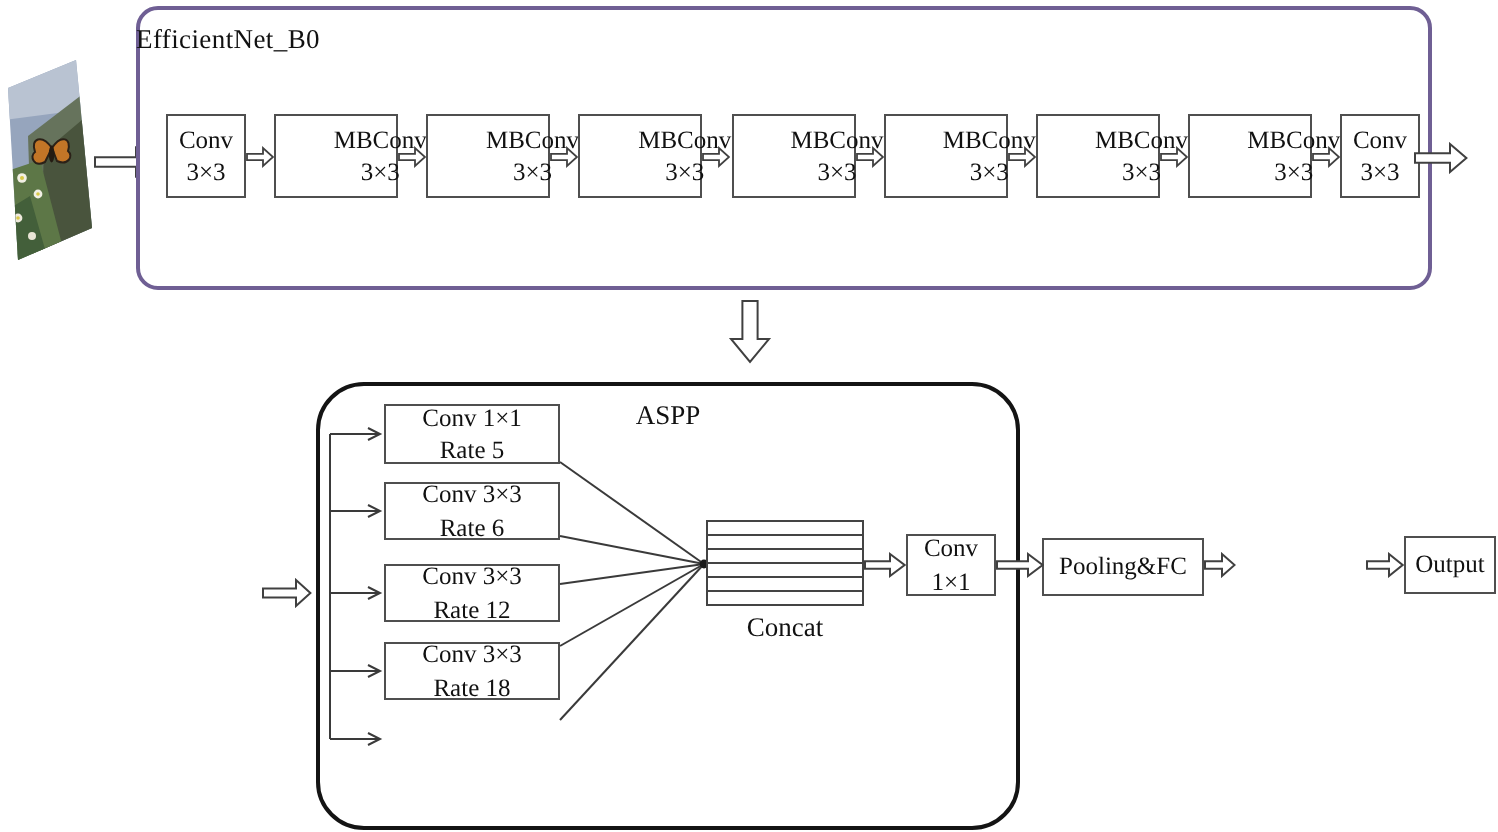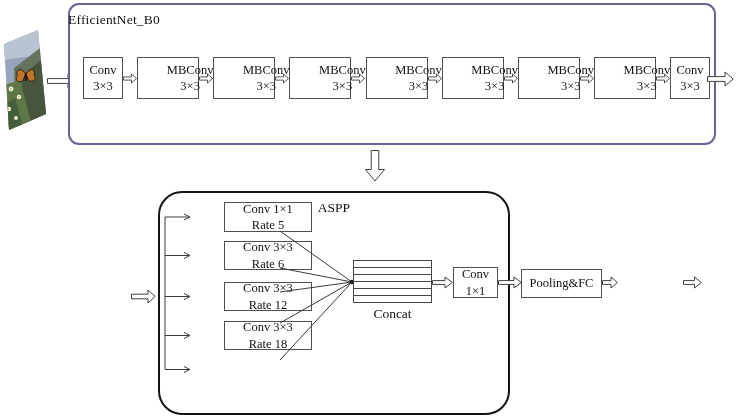--- a/index.html
+++ b/index.html
@@ -31,21 +31,21 @@
   .flow-arr{width:14px;height:11px;flex:0 0 auto;}
   
   .aspp-box{
     left:158px;top:191px;width:348px;height:220px;
     border:2px solid #141414;border-radius:24px;background:#fff;
   }
   .aspp-title{left:158px;top:200px;width:352px;text-align:center;font-size:13.5px;}
   .branch{
     left:192px;width:88px;border:1px solid #4f4f4f;background:#fff;box-sizing:border-box;
     display:flex;flex-direction:column;justify-content:center;align-items:center;
-    font-size:12.5px;line-height:1.3;text-align:center;margin-left:32px;
+    font-size:12.5px;line-height:1.3;text-align:center;
   }
   .chainbox{
     border:1px solid #4f4f4f;background:#fff;box-sizing:border-box;
     display:flex;flex-direction:column;justify-content:center;align-items:center;
     font-size:12.5px;line-height:1.3;text-align:center;
   }
   .concat-label{left:353px;top:306px;width:79px;text-align:center;font-size:13.5px;}
   svg{display:block;}
 </style>
 </head>
@@ -235,14 +235,17 @@
 
   <div class="abs chainbox" style="left:521px;top:269px;width:81px;height:29px">
     <span>Pooling&amp;FC</span>
   </div>
   <svg class="abs" style="left:602px;top:276px" width="16" height="13" viewBox="0 0 16 13">
     <path d="M0.5,4.6 H9 V1 L15.3,6.5 L9,12 V8.4 H0.5 Z" fill="#fff" stroke="#404040" stroke-width="1"></path>
   </svg>
   <svg class="abs" style="left:683px;top:276px" width="19" height="13" viewBox="0 0 19 13">
     <path d="M0.5,4.6 H11.5 V1 L18.3,6.5 L11.5,12 V8.4 H0.5 Z" fill="#fff" stroke="#404040" stroke-width="1"></path>
   </svg>
+  <div class="abs chainbox" style="left:702px;top:268px;width:46px;height:29px">
+    <span>Output</span>
+  </div>
 
 </div>
 
 </body></html>

